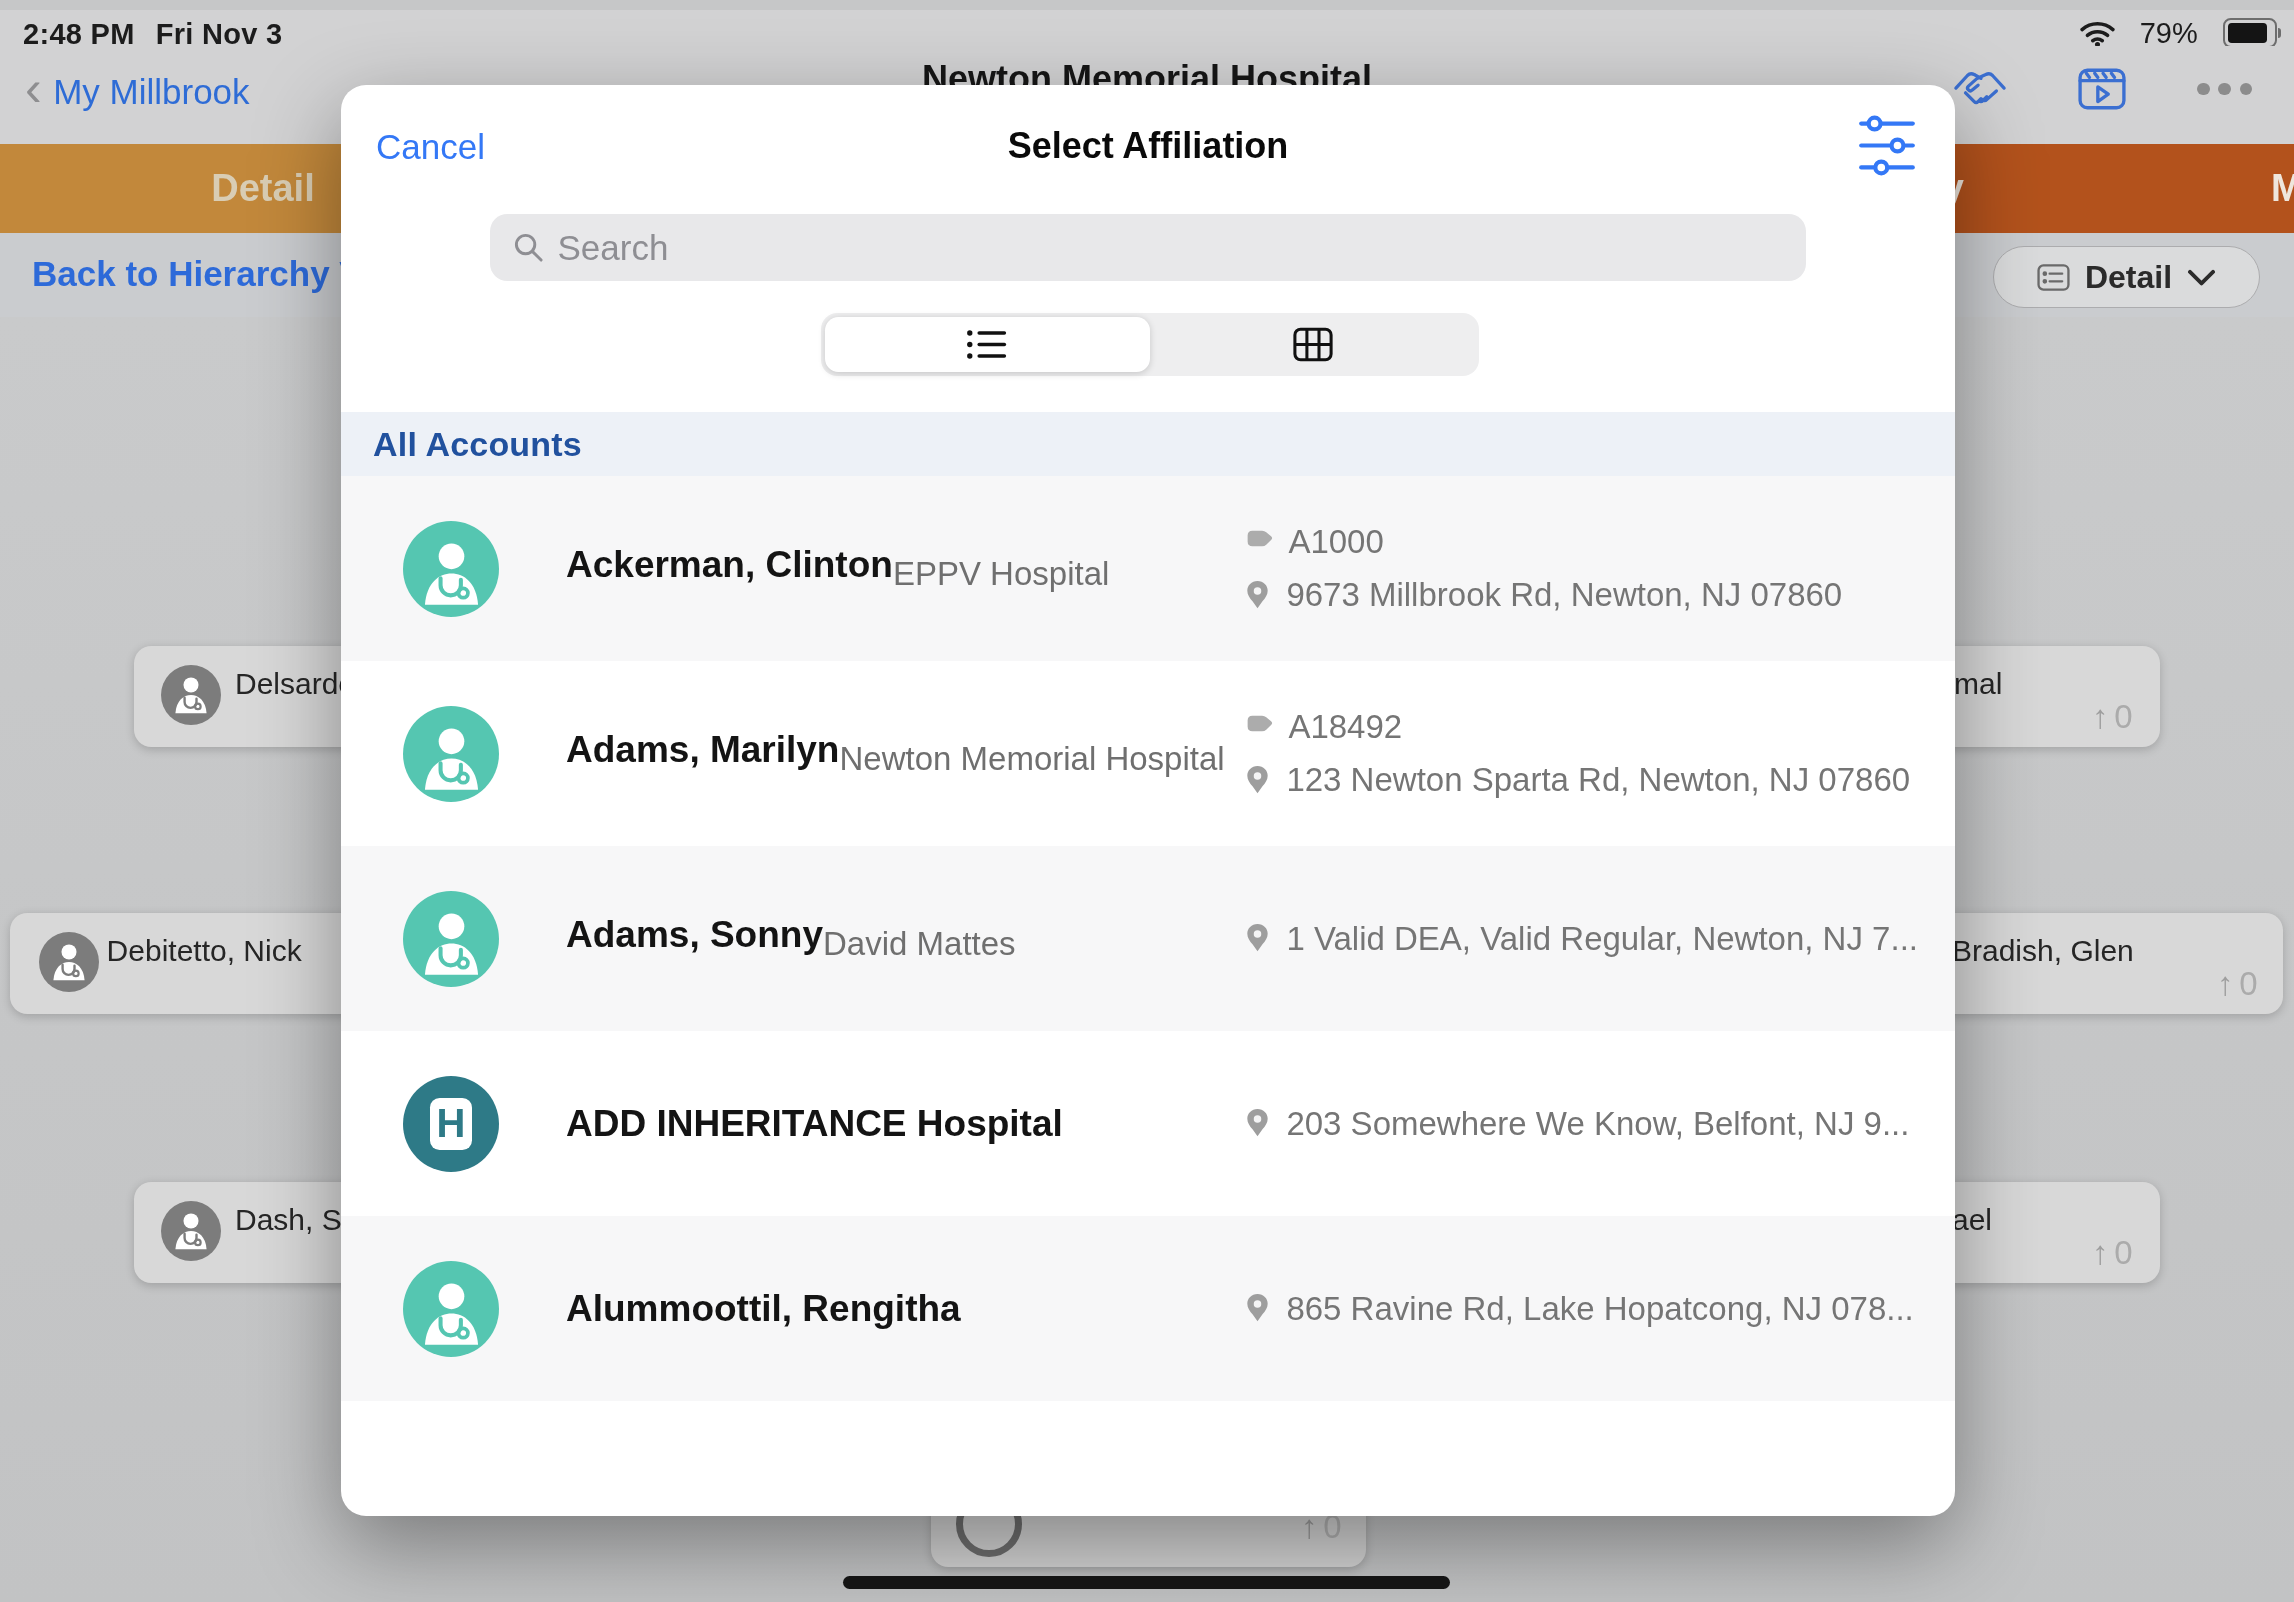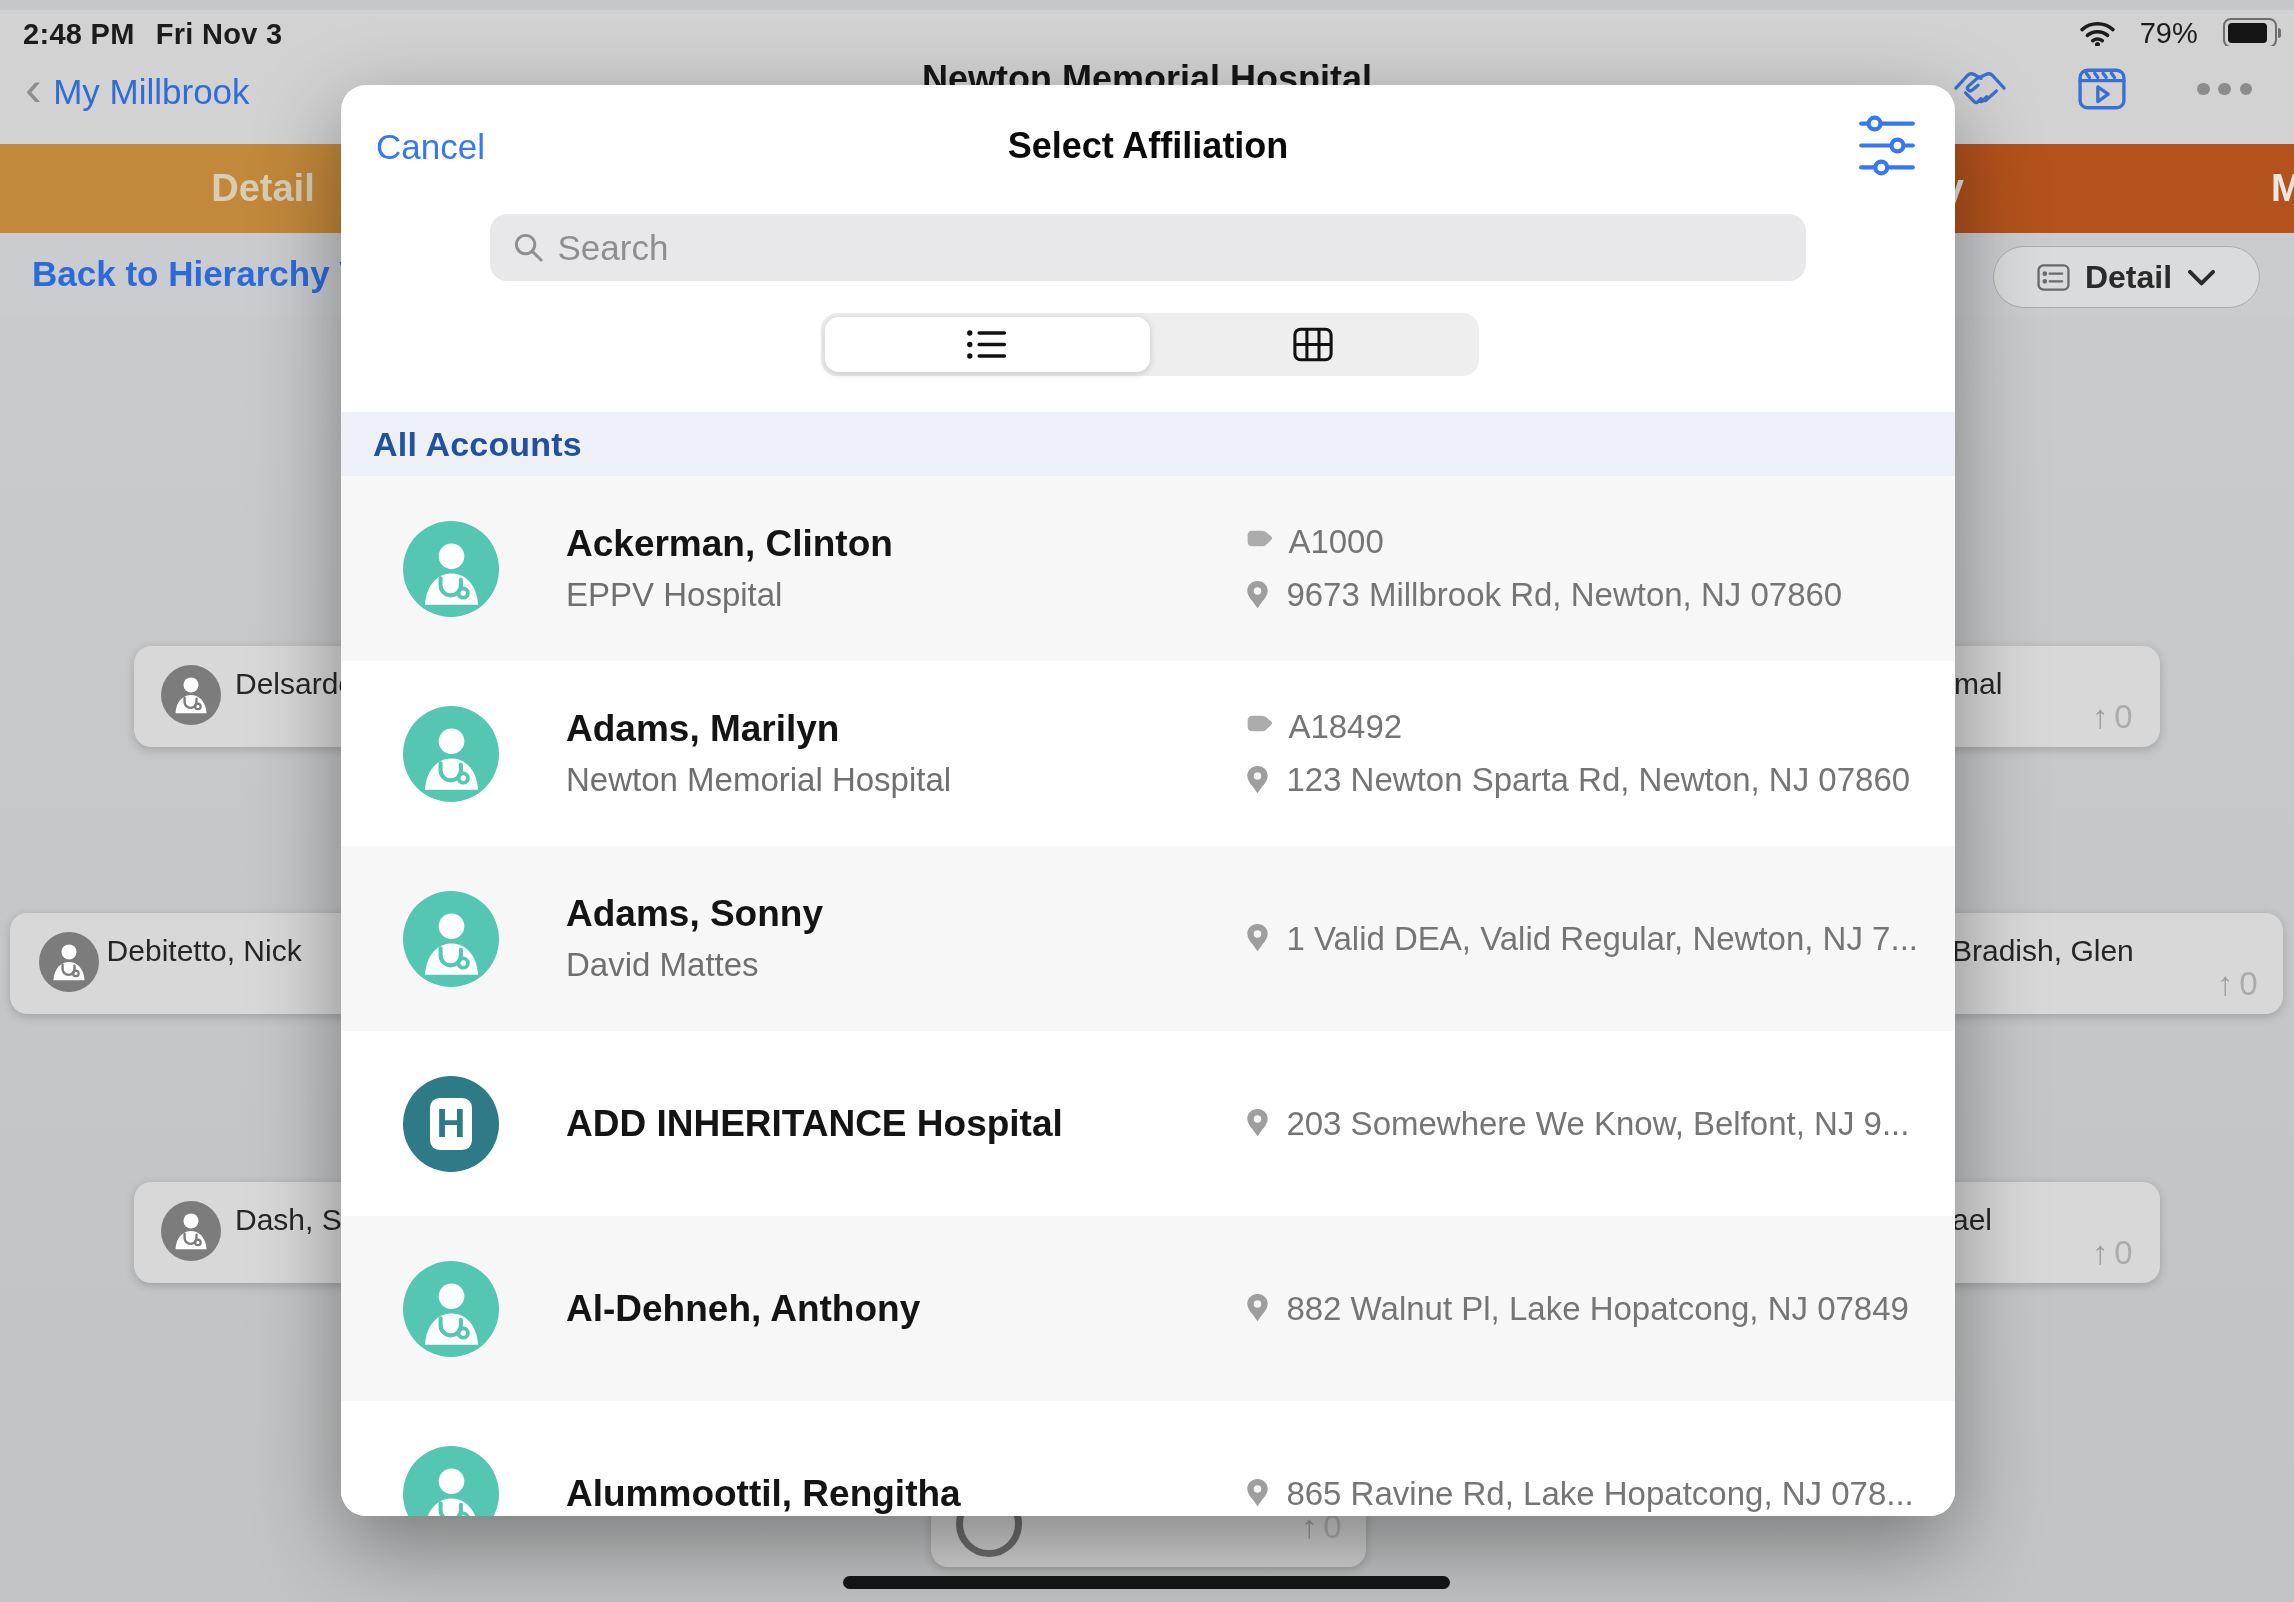--- a/index.html
+++ b/index.html
@@ -81,21 +81,21 @@
   .acct-row:nth-child(odd){background:#F7F7F8;}
   .acct-row:nth-child(even){background:#FFFFFF;}
   .acct-avatar{width:96px;height:96px;border-radius:50%;background:#55C6B1;color:#55C6B1;flex:0 0 auto;
     display:flex;align-items:center;justify-content:center;overflow:hidden;}
   .acct-avatar svg{width:75px;height:75px;margin-top:9.6px;}
   .acct-avatar.hospital{background:#2E7A87;color:#2E7A87;}
   .hosp-chip{display:none;width:42px;height:52px;background:#fff;border-radius:9.6px;
     align-items:center;justify-content:center;margin-top:0;}
   .acct-avatar.hospital .hosp-chip{display:flex;}
   .hosp-letter{font-size:40px;font-weight:800;color:#2E7A87;}
-  .acct-main{margin-left:67px;display:flex;flex-direction:column;justify-content:flex-start;}
+  .acct-main{margin-left:67px;display:flex;justify-content:flex-start;}
   .acct-name{font-size:37px;font-weight:600;color:#141414;}
   .acct-sub{font-size:33px;color:#6F6F6F;margin-top:11.5px;}
   .acct-detail{position:absolute;left:903px;top:0;bottom:0;display:flex;flex-direction:column;justify-content:center;gap:15.4px;}
   .detail-line{display:flex;align-items:center;gap:15.4px;}
   .detail-text{font-size:33px;color:#757575;}
 </style>
 </head>
 <body>
 
 <svg width="0" height="0" style="position:absolute">
@@ -393,61 +393,39 @@
       <div class="detail-line addr-line">
         <svg width="27" height="31" viewBox="0 0 24 28">
           <path d="M12 1 C6.6 1 2.8 5 2.8 9.8 c0 3.6 2.2 6.7 4.7 9.5 L12 25.5 l4.5-6.2 c2.5-2.8 4.7-5.9 4.7-9.5 C21.2 5 17.4 1 12 1 z" fill="#9E9E9E"></path>
           <circle cx="12" cy="10" r="3.4" fill="#F4F4F5"></circle>
         </svg>
         <span class="detail-text addr">203 Somewhere We Know, Belfont, NJ 9...</span>
       </div>
     </div>
   </div>
 
+
   <div class="acct-row">
     <div class="acct-avatar">
       <svg viewBox="0 0 48 48">
               <use href="#doctor-glyph"></use>
             </svg>
 
     </div>
     <div class="acct-main">
-      <div class="acct-name">Al-Dehneh, Anthony</div>
+      <div class="acct-name">Alummoottil, Rengitha</div>
 
     </div>
     <div class="acct-detail">
 
       <div class="detail-line addr-line">
         <svg width="27" height="31" viewBox="0 0 24 28">
           <path d="M12 1 C6.6 1 2.8 5 2.8 9.8 c0 3.6 2.2 6.7 4.7 9.5 L12 25.5 l4.5-6.2 c2.5-2.8 4.7-5.9 4.7-9.5 C21.2 5 17.4 1 12 1 z" fill="#9E9E9E"></path>
           <circle cx="12" cy="10" r="3.4" fill="#F4F4F5"></circle>
         </svg>
-        <span class="detail-text addr">882 Walnut Pl, Lake Hopatcong, NJ 07849</span>
-      </div>
-    </div>
-  </div>
-
-  <div class="acct-row">
-    <div class="acct-avatar">
-      <svg viewBox="0 0 48 48">
-              <use href="#doctor-glyph"></use>
-            </svg>
-
-    </div>
-    <div class="acct-main">
-      <div class="acct-name">Alummoottil, Rengitha</div>
-
-    </div>
-    <div class="acct-detail">
-
-      <div class="detail-line addr-line">
-        <svg width="27" height="31" viewBox="0 0 24 28">
-          <path d="M12 1 C6.6 1 2.8 5 2.8 9.8 c0 3.6 2.2 6.7 4.7 9.5 L12 25.5 l4.5-6.2 c2.5-2.8 4.7-5.9 4.7-9.5 C21.2 5 17.4 1 12 1 z" fill="#9E9E9E"></path>
-          <circle cx="12" cy="10" r="3.4" fill="#F4F4F5"></circle>
-        </svg>
         <span class="detail-text addr">865 Ravine Rd, Lake Hopatcong, NJ 078...</span>
       </div>
     </div>
   </div>
 </div>
   </div>
 </div>
 
 
 </body></html>

